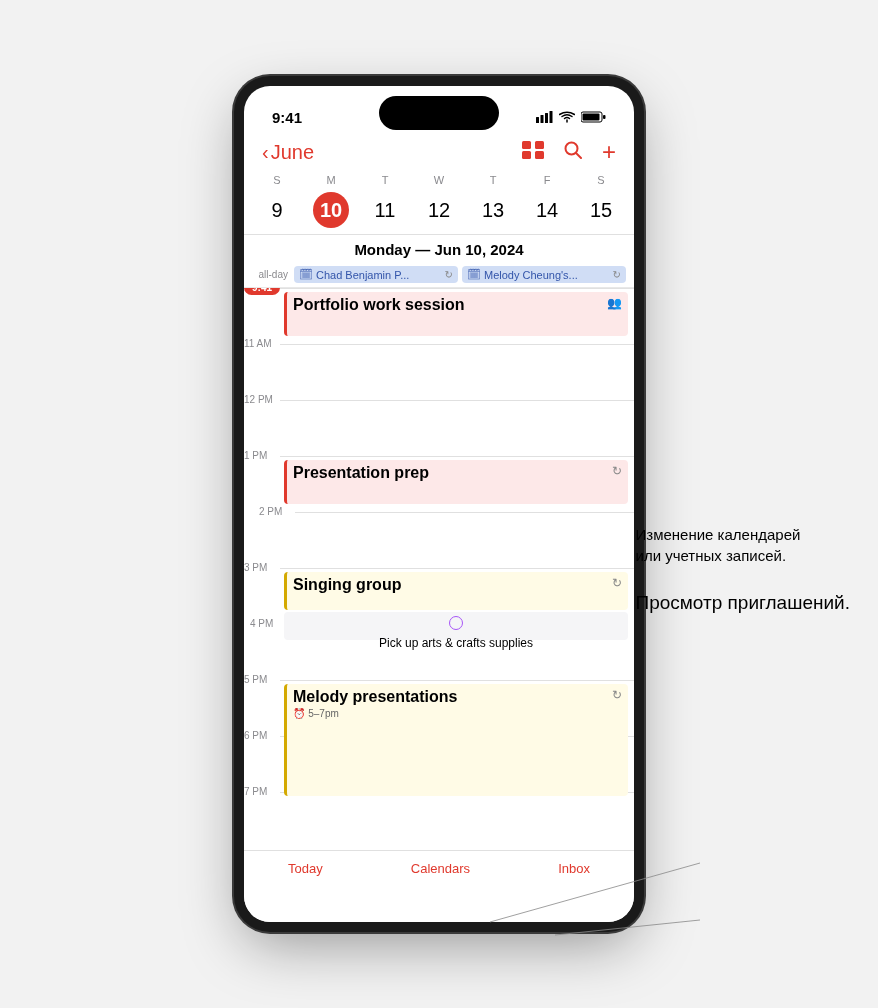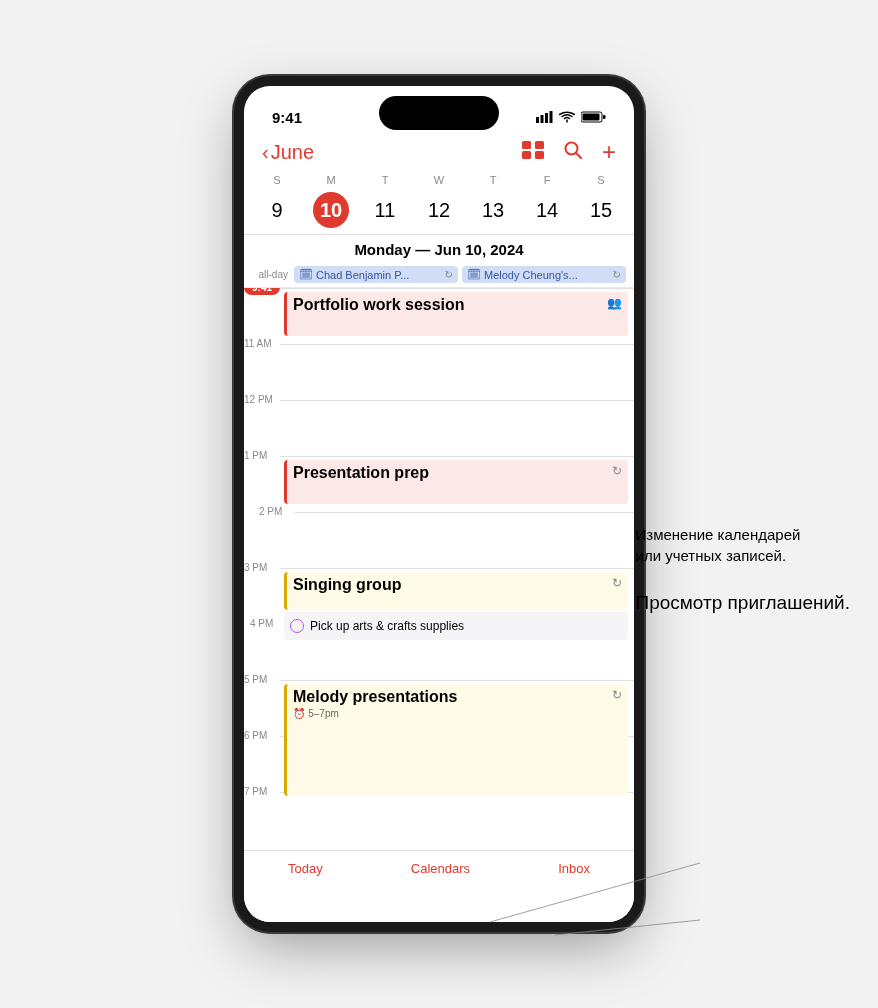--- a/index.html
+++ b/index.html
@@ -445,21 +445,21 @@
         <div class="event-block event-red" style="top:172px; height:44px;">
           <span class="event-title">Presentation prep</span>
           <span class="event-icon">↻</span>
         </div>
 
         <div class="event-block event-yellow" style="top:284px; height:38px;">
           <span class="event-title">Singing group</span>
           <span class="event-icon">↻</span>
         </div>
 
-        <div class="task-block" style="top:324px; height:28px;">
+        <div class="task-block" style="top:324px; height:28px;flex-direction:column;">
           <div class="task-circle"></div>
           <span>Pick up arts &amp; crafts supplies</span>
         </div>
 
         <div class="event-block event-yellow" style="top:396px; height:112px;">
           <span class="event-title">Melody presentations</span>
           <br>
           <span class="event-subtitle">⏰ 5–7pm</span>
           <span class="event-icon">↻</span>
         </div>

